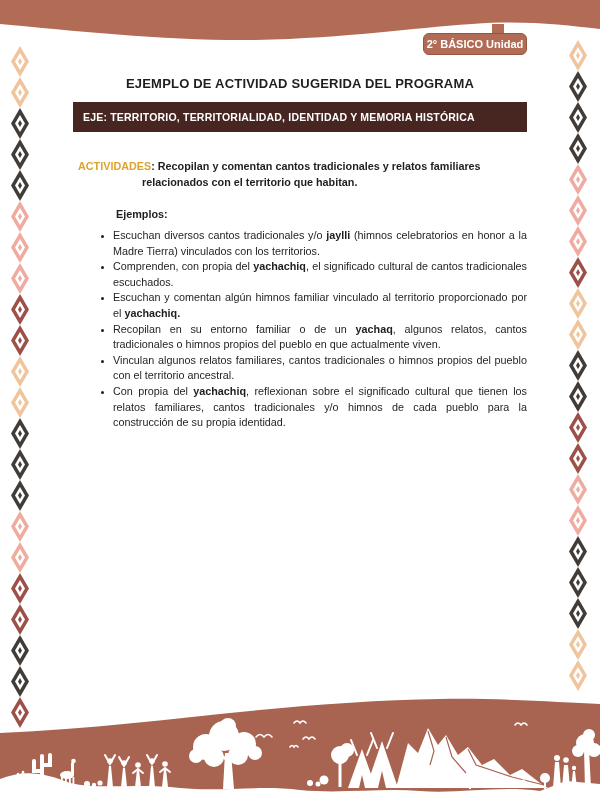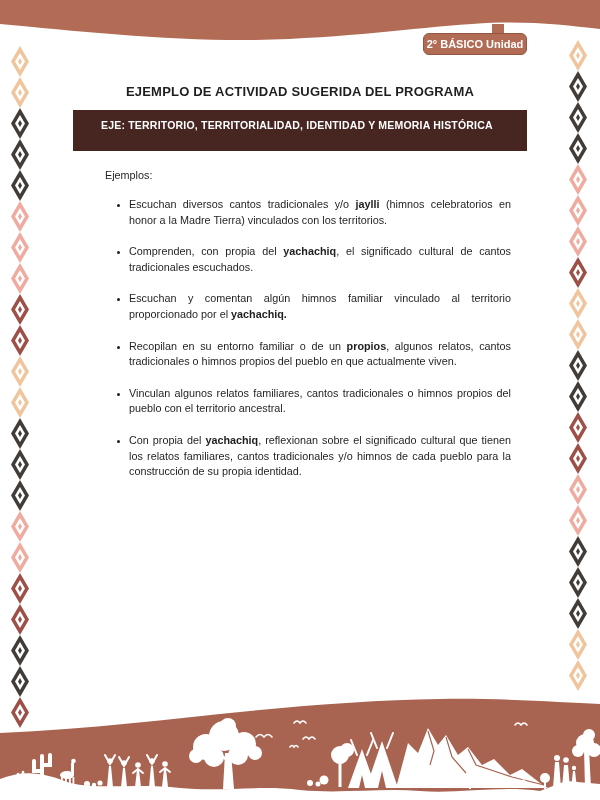--- a/index.html
+++ b/index.html
@@ -22,33 +22,33 @@
   .pattern-strip.left{left:10px;top:46px;}
   .pattern-strip.right{left:568px;top:40px;}
   .motif{position:relative;width:20px;height:31px;background:var(--mc);
     clip-path:polygon(50% 0,95% 50%,50% 100%,5% 50%);}
   .motif::before{content:"";position:absolute;top:7px;bottom:7px;left:5px;right:5px;
     background:#fff;clip-path:polygon(50% 0,100% 50%,50% 100%,0 50%);}
   .motif::after{content:"";position:absolute;top:12px;bottom:12px;left:8px;right:8px;
     background:var(--mc);clip-path:polygon(50% 0,100% 50%,50% 100%,0 50%);}
   
   .content{position:absolute;left:73px;top:76px;width:454px;}
-  .doc-title{font-size:13px;font-weight:bold;text-align:center;letter-spacing:.2px;margin:8px;}
+  .doc-title{font-size:13px;font-weight:bold;text-align:center;letter-spacing:.2px;margin:0;}
   .eje-banner{
-    margin-top:11px;height:41px;background:var(--banner-bg);color:#fff;
-    font-size:10.5px;font-weight:bold;line-height:30px;padding-left:28px;
+    margin-top:11px;height:30px;background:var(--banner-bg);color:#fff;
+    font-size:10.5px;font-weight:bold;line-height:30px;padding-left:10px;
     letter-spacing:.2px;white-space:nowrap;overflow:hidden;
   }
   .activities{margin:26px 0 0 5px;font-size:10.8px;font-weight:bold;line-height:16px;
     padding-left:64px;text-indent:-64px;}
   .activities .label{color:var(--accent-gold);}
-  .examples-label{margin:18px 0 0 12px;font-size:10.8px;font-weight:normal;padding-left:20px;}
+  .examples-label{margin:18px 0 0 23px;font-size:10.8px;font-weight:bold;padding-left:20px;}
   ul.examples{margin:8px 0 0 0;padding-left:40px;}
   ul.examples li{
-    font-size:10.8px;line-height:15.6px;text-align:justify;margin:16px;
+    font-size:10.8px;line-height:15.6px;text-align:justify;margin:0;
   }
   ul.examples li::marker{font-size:9px;}
   
   .footer-art{position:absolute;left:0;bottom:0;width:600px;height:105px;display:block;}
 </style>
 </head>
 <body>
 
 <div class="page">
 
@@ -104,28 +104,29 @@
       <div class="motif" style="--mc: #423c38;"></div>
       <div class="motif" style="--mc: #f0c49c;"></div>
       <div class="motif" style="--mc: #f0c49c;"></div>
     </div>
 
   <div class="content">
     <h1 class="doc-title">EJEMPLO DE ACTIVIDAD SUGERIDA DEL PROGRAMA</h1>
 
     <div class="eje-banner">EJE: TERRITORIO, TERRITORIALIDAD, IDENTIDAD Y MEMORIA HISTÓRICA</div>
 
+    <p class="activities"><span class="label">ACTIVIDADES</span><span>: </span><span>Recopilan y comentan cantos tradicionales y relatos familiares relacionados con el territorio que habitan.</span></p>
 
     <p class="examples-label">Ejemplos:</p>
 
     <ul class="examples">
         <li><span>Escuchan diversos cantos tradicionales y/o </span><b>jaylli</b><span> (himnos celebratorios en honor a la Madre Tierra) vinculados con los territorios.</span></li>
         <li><span>Comprenden, con propia del </span><b>yachachiq</b><span>, el significado cultural de cantos tradicionales escuchados.</span></li>
         <li><span>Escuchan y comentan algún himnos familiar vinculado al territorio proporcionado por el </span><b>yachachiq</b><b>.</b></li>
-        <li><span>Recopilan en su entorno familiar o de un </span><b>propios</b><span>, algunos relatos, cantos tradicionales o himnos propios del pueblo en que actualmente viven.</span></li>
+        <li><span>Recopilan en su entorno familiar o de un </span><b>yachaq</b><span>, algunos relatos, cantos tradicionales o himnos propios del pueblo en que actualmente viven.</span></li>
         <li><span>Vinculan algunos relatos familiares, cantos tradicionales o himnos propios del pueblo con el territorio ancestral.</span></li>
         <li><span>Con propia del </span><b>yachachiq</b><span>, reflexionan sobre el significado cultural que tienen los relatos familiares, cantos tradicionales y/o himnos de cada pueblo para la construcción de su propia identidad.</span></li>
       </ul>
   </div>
 
   <svg class="footer-art" viewBox="0 0 600 105" xmlns="http://www.w3.org/2000/svg" aria-hidden="true">
 
     <path style="fill:var(--footer-band)" d="M0,38 C90,34 170,24 250,16 C320,9 380,5 440,4 C500,3 560,7 600,9 L600,105 L0,105 Z"></path>
 
     <path fill="#ffffff" d="M0,84 C25,74 45,78 70,88 C100,95 140,88 180,93 C220,97 260,90 300,95 C340,99 380,93 420,96 C460,99 500,90 540,96 L566,86 L600,89 L600,105 L0,105 Z"></path>

